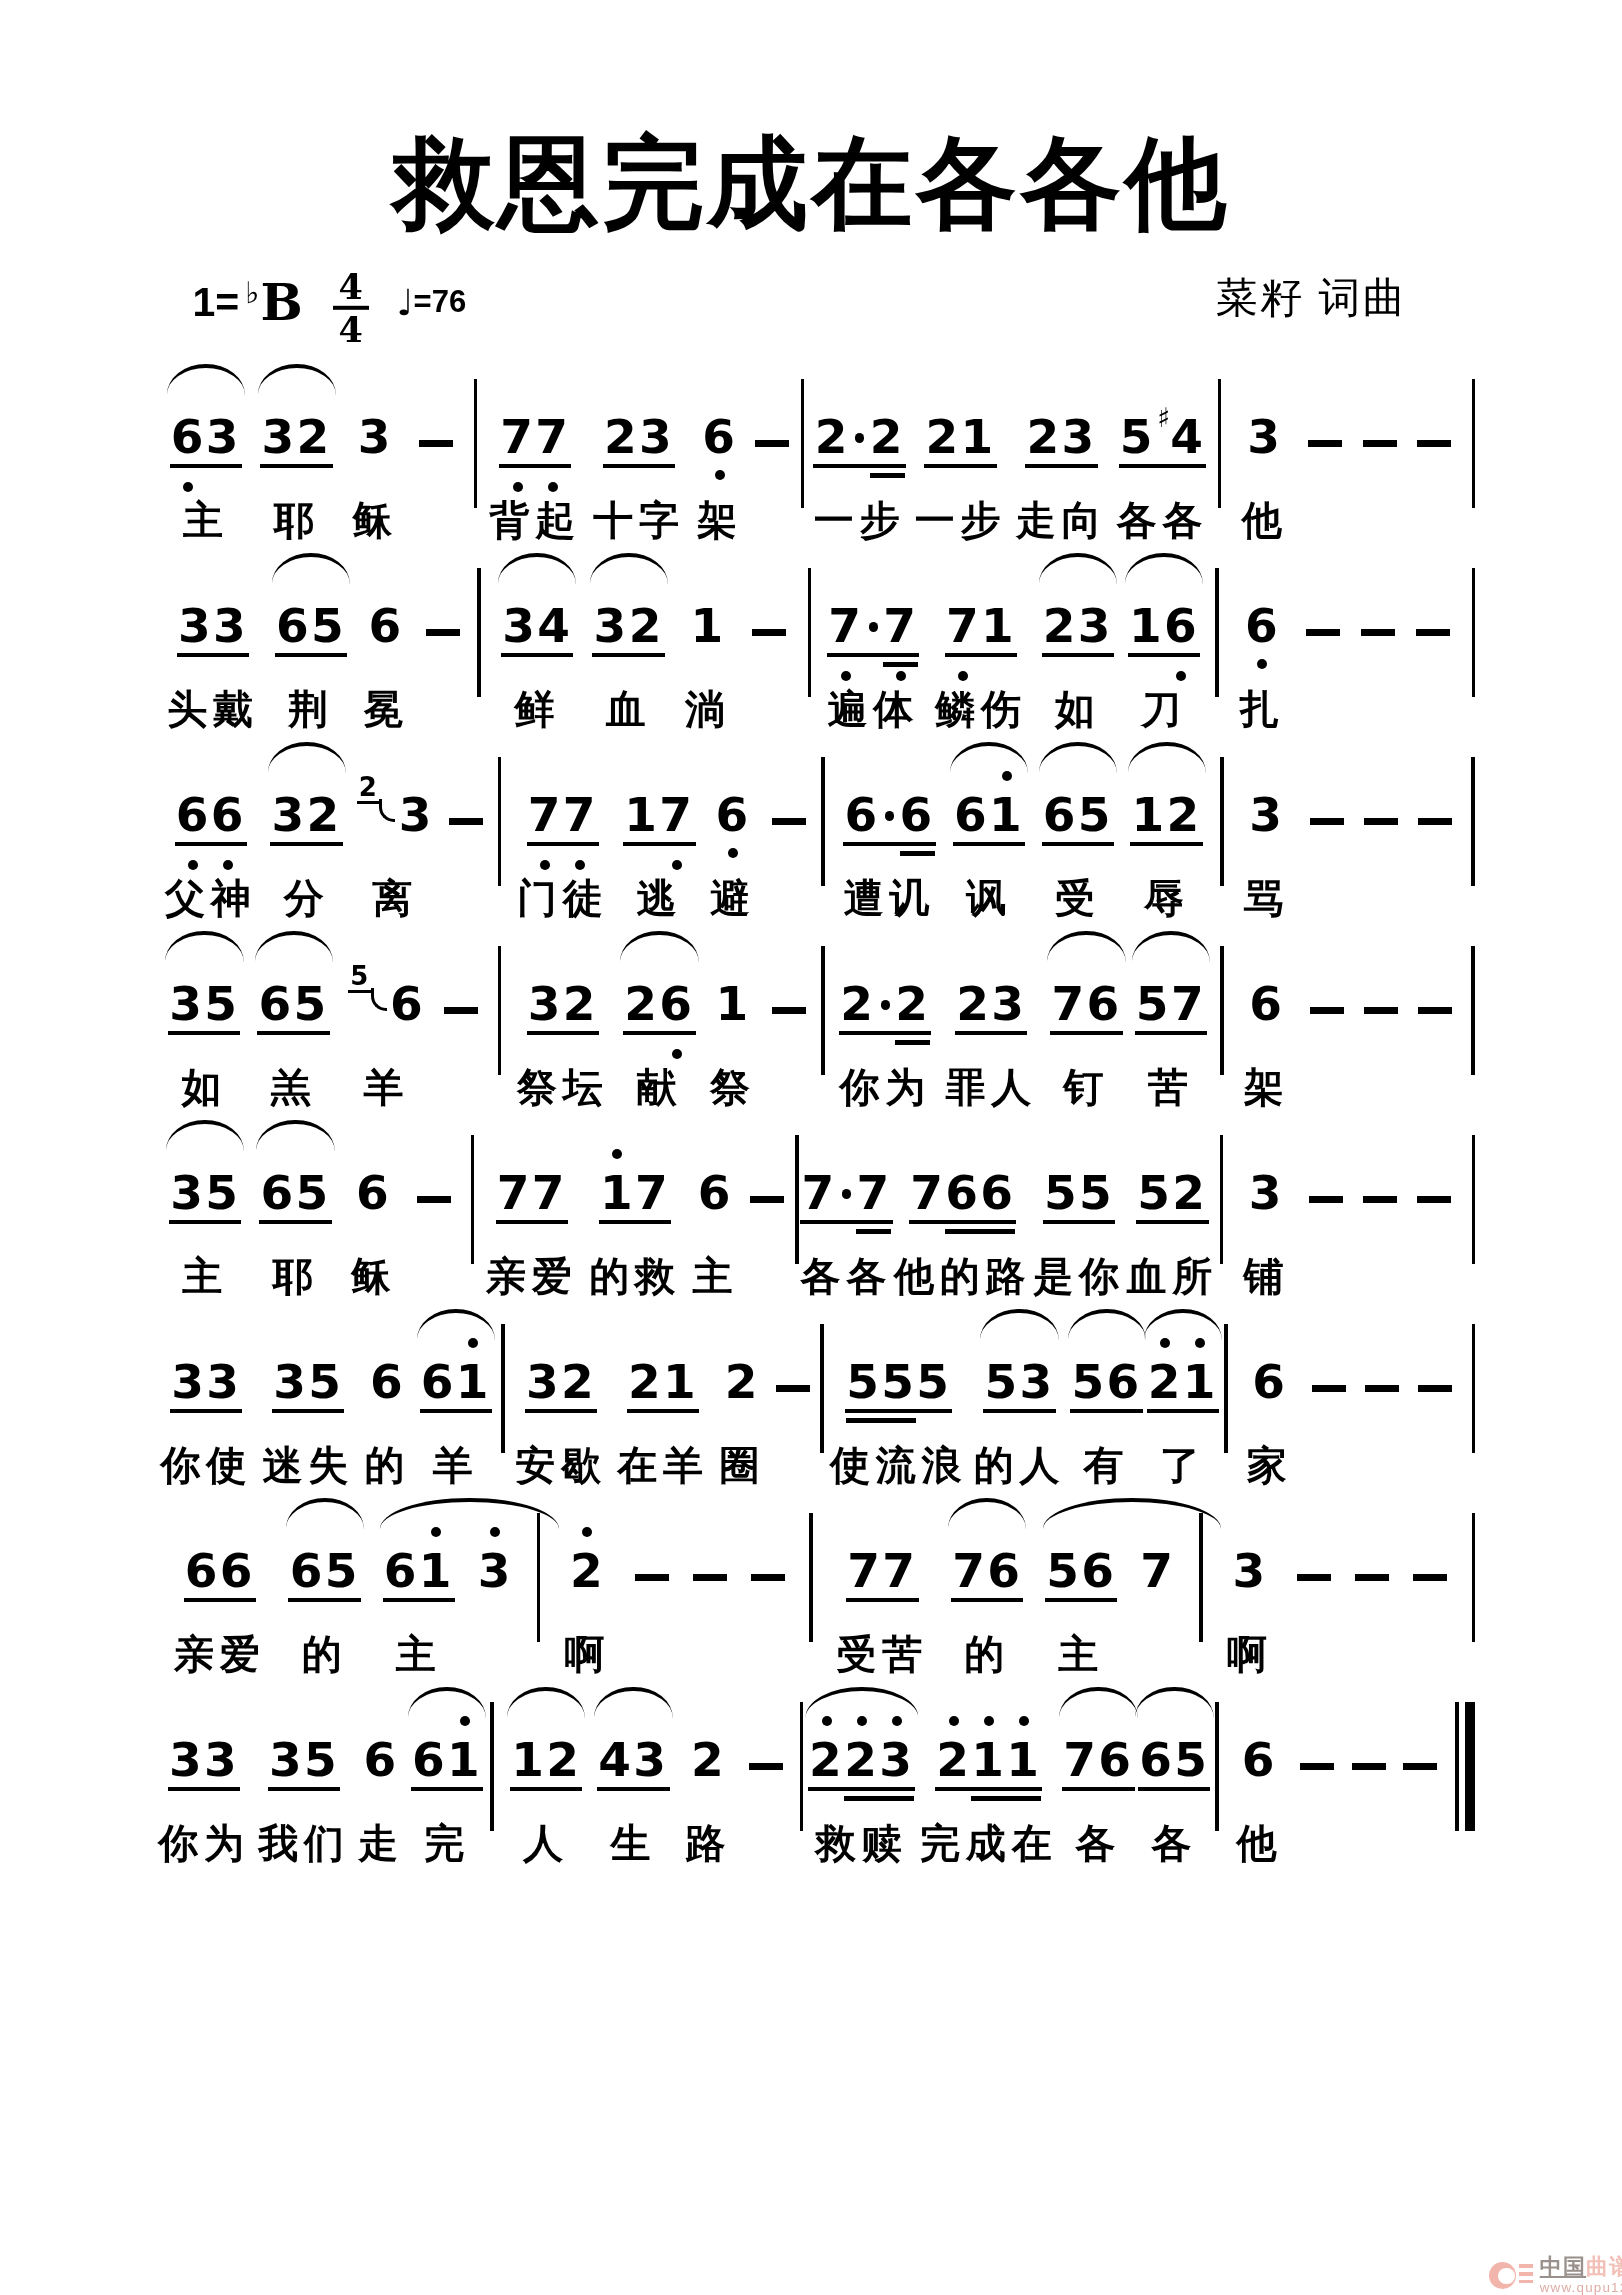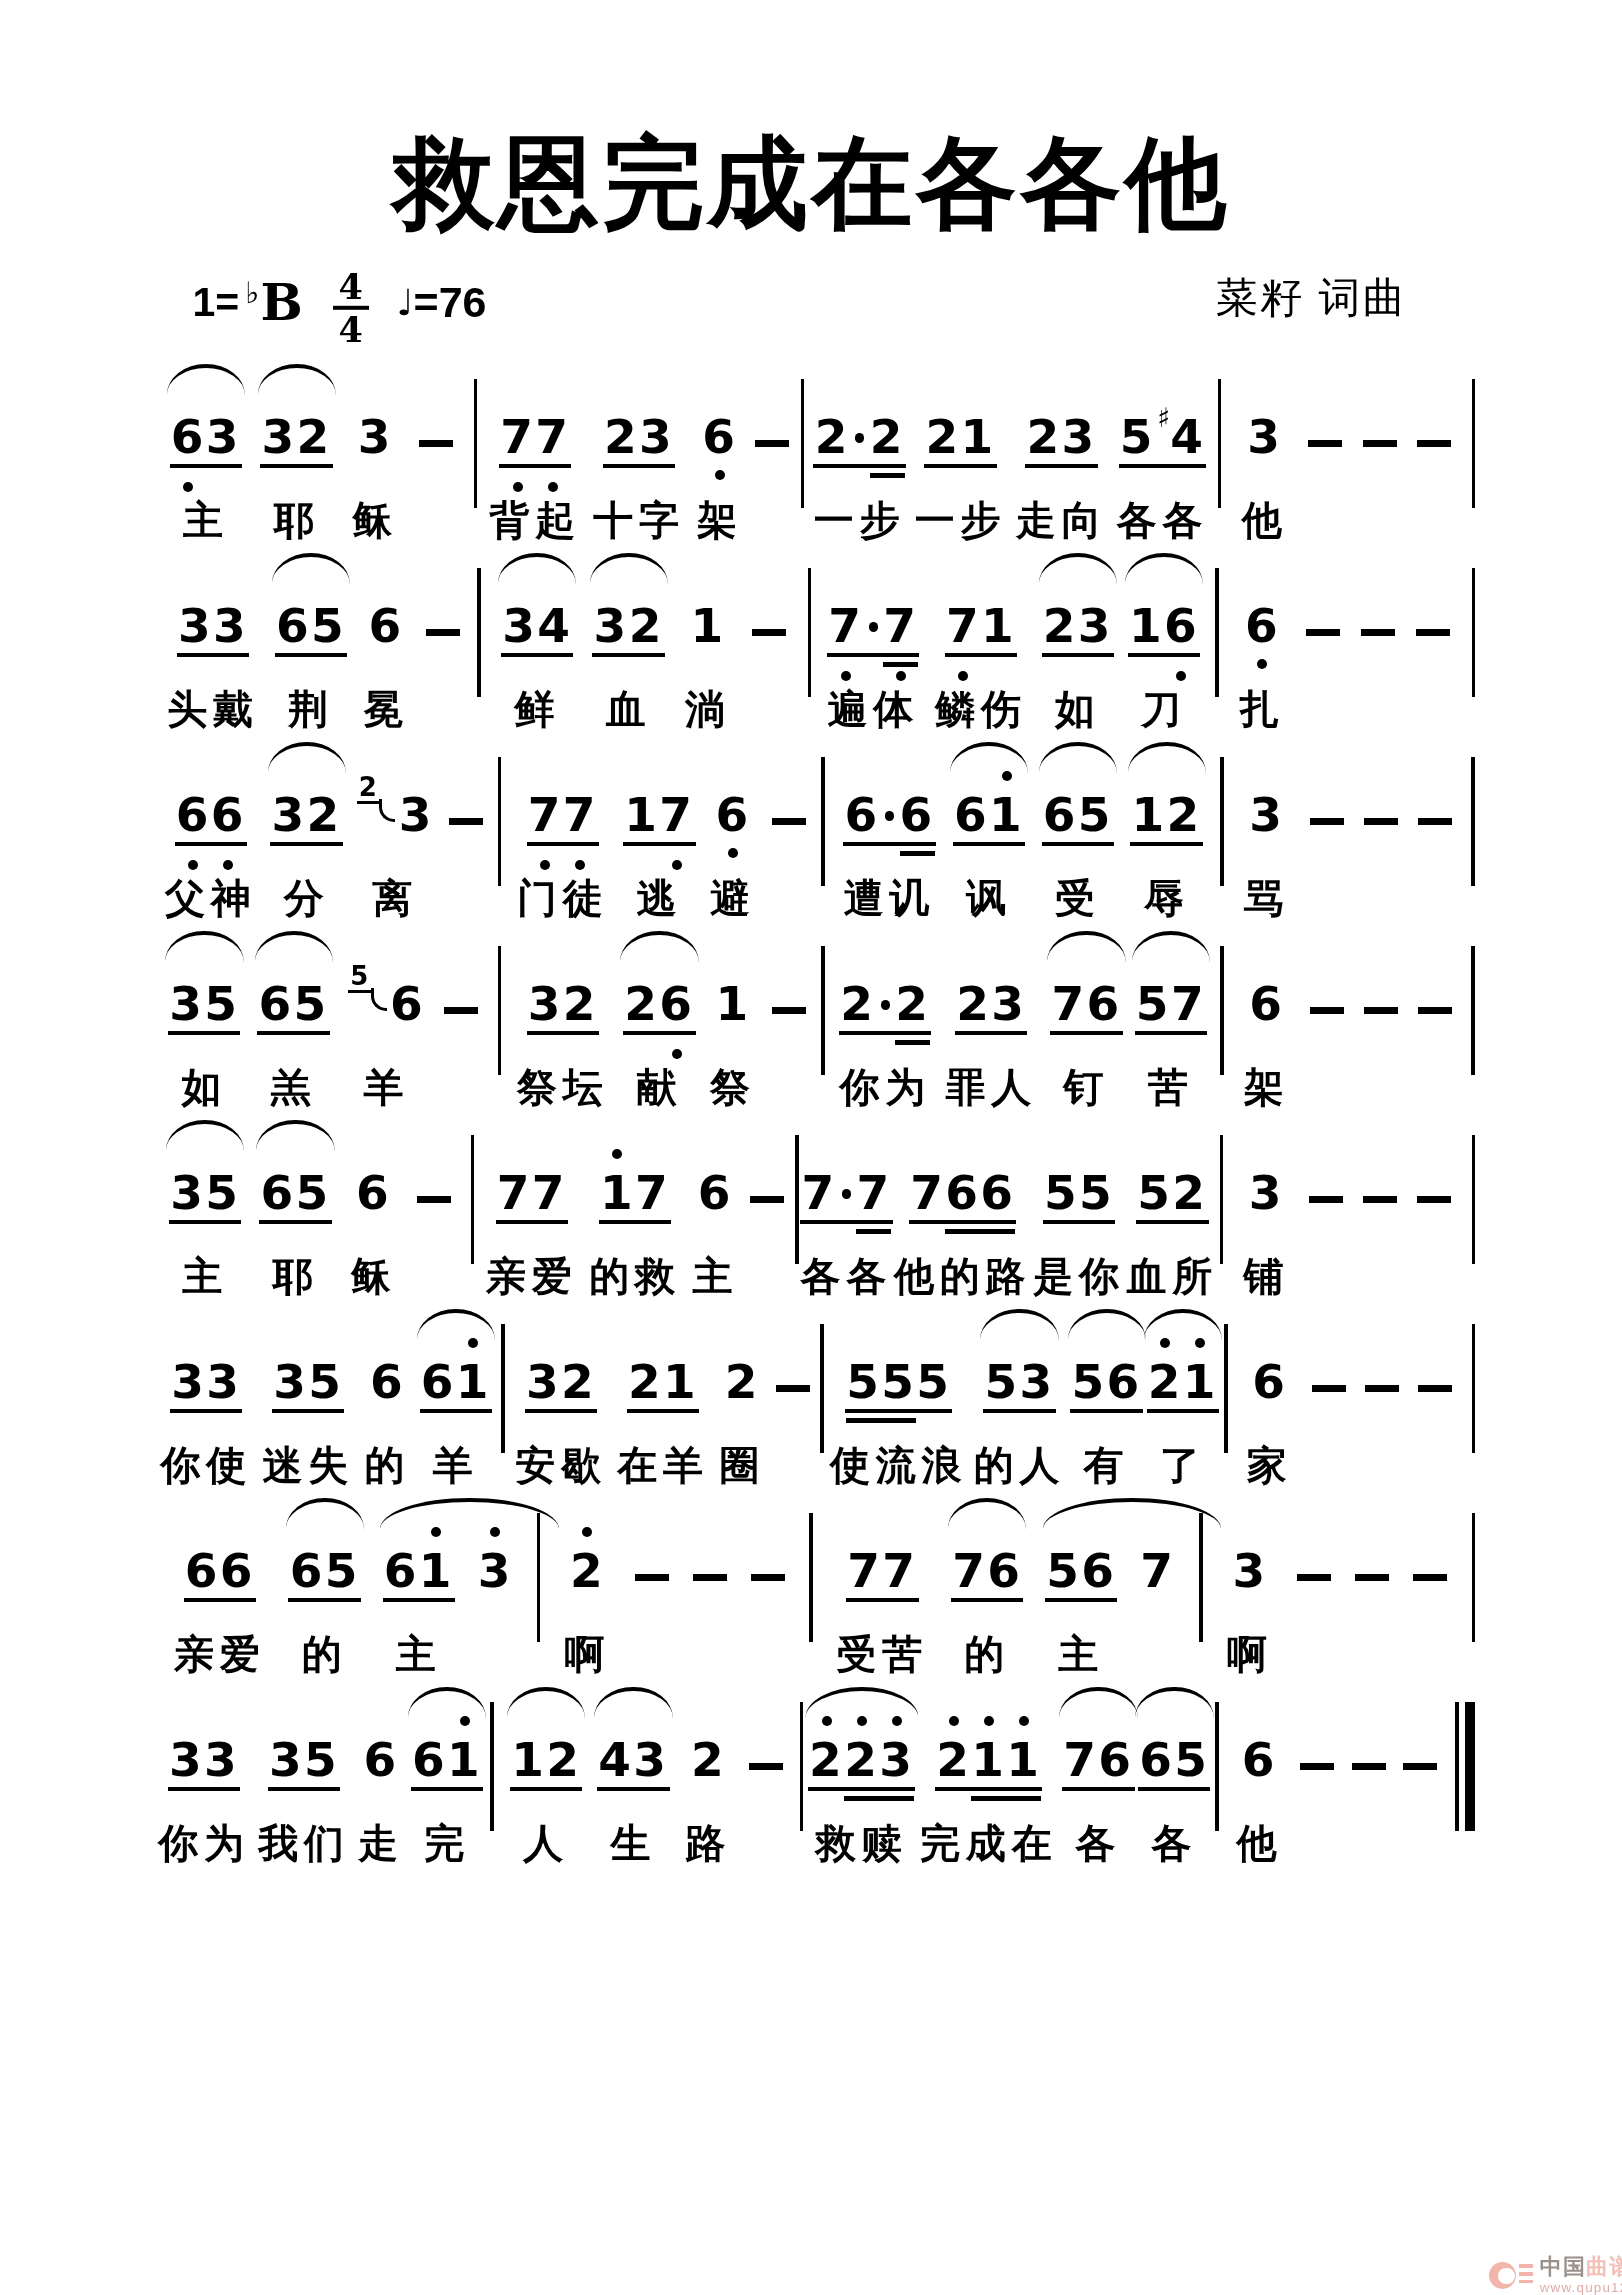--- a/index.html
+++ b/index.html
@@ -17,21 +17,21 @@
   .meta{position:absolute;top:257px;left:175px;right:175px;height:99px;}
   .keysig{position:absolute;left:17.5px;top:5.8px;display:flex;align-items:center;font-weight:bold;}
   .kp{font-size:41px;}
   .flat{font-size:30px;font-family:"DejaVu Sans",sans-serif;margin:0 1.2px 20px 5.8px;}
   .kn{font-size:50px;font-family:"DejaVu Serif", serif;}
   .ts{display:inline-flex;flex-direction:column;align-items:center;margin-left:30px;font-family:"DejaVu Serif",serif;transform:translateY(5.8px);}
   .tstop{font-size:35px;line-height:1.0;border-bottom:4.1px solid #000;padding:0 5.8px 2.3px;}
   .tsbot{font-size:35px;line-height:1.0;padding-top:2.3px;}
   .tempo{margin-left:28px;display:inline-flex;align-items:center;}
   .tnote{font-size:36px;font-family:"DejaVu Sans",sans-serif;}
-  .tval{font-size:43px;}
+  .tval{font-size:31px;}
   .composer{position:absolute;right:41px;top:13px;font-size:42px;letter-spacing:2.3px;margin-left:18px;}
 
   .lines{position:absolute;top:358px;left:150px;width:1325px;}
   .mline{display:flex;align-items:flex-start;height:189px;}
   .measure{display:flex;justify-content:space-evenly;align-items:flex-start;flex-basis:0;min-width:0;}
   .bar{width:3.5px;height:129px;background:#000;margin-top:21px;flex:none;}
   .endbar{display:flex;gap:6.4px;margin-top:21px;flex:none;}
   .endbar .thin{width:3.5px;height:129px;background:#000;}
   .endbar .thick{width:10px;height:129px;background:#000;}
 
@@ -1339,19 +1339,19 @@
       <div class="wm-disc" id="wmdisc" style="background: rgb(241, 181, 172);"></div>
       <div class="wm-hole"></div>
       <div class="wm-bars" id="wmbars">
         <div style="background: rgb(241, 181, 172);"></div>
           <div style="background: rgb(241, 181, 172);"></div>
           <div style="background: rgb(241, 181, 172);"></div>
       </div>
     </div>
     <div class="wm-text">
       <div class="wm-brand">
-        <span id="wmdark" style="color: rgb(154, 145, 141);">中国</span><span id="wmlight" style="color: rgb(243, 192, 184);">曲谱网</span>
+        <span id="wmdark" style="color: rgb(154, 145, 141); text-decoration: underline;">中国</span><span id="wmlight" style="color: rgb(243, 192, 184);">曲谱网</span>
       </div>
       <div class="wm-url" id="wmurl" style="color: rgb(223, 172, 166);">www.qupu123.com</div>
     </div>
   </div>
 </div>
 
 
 </body></html>

